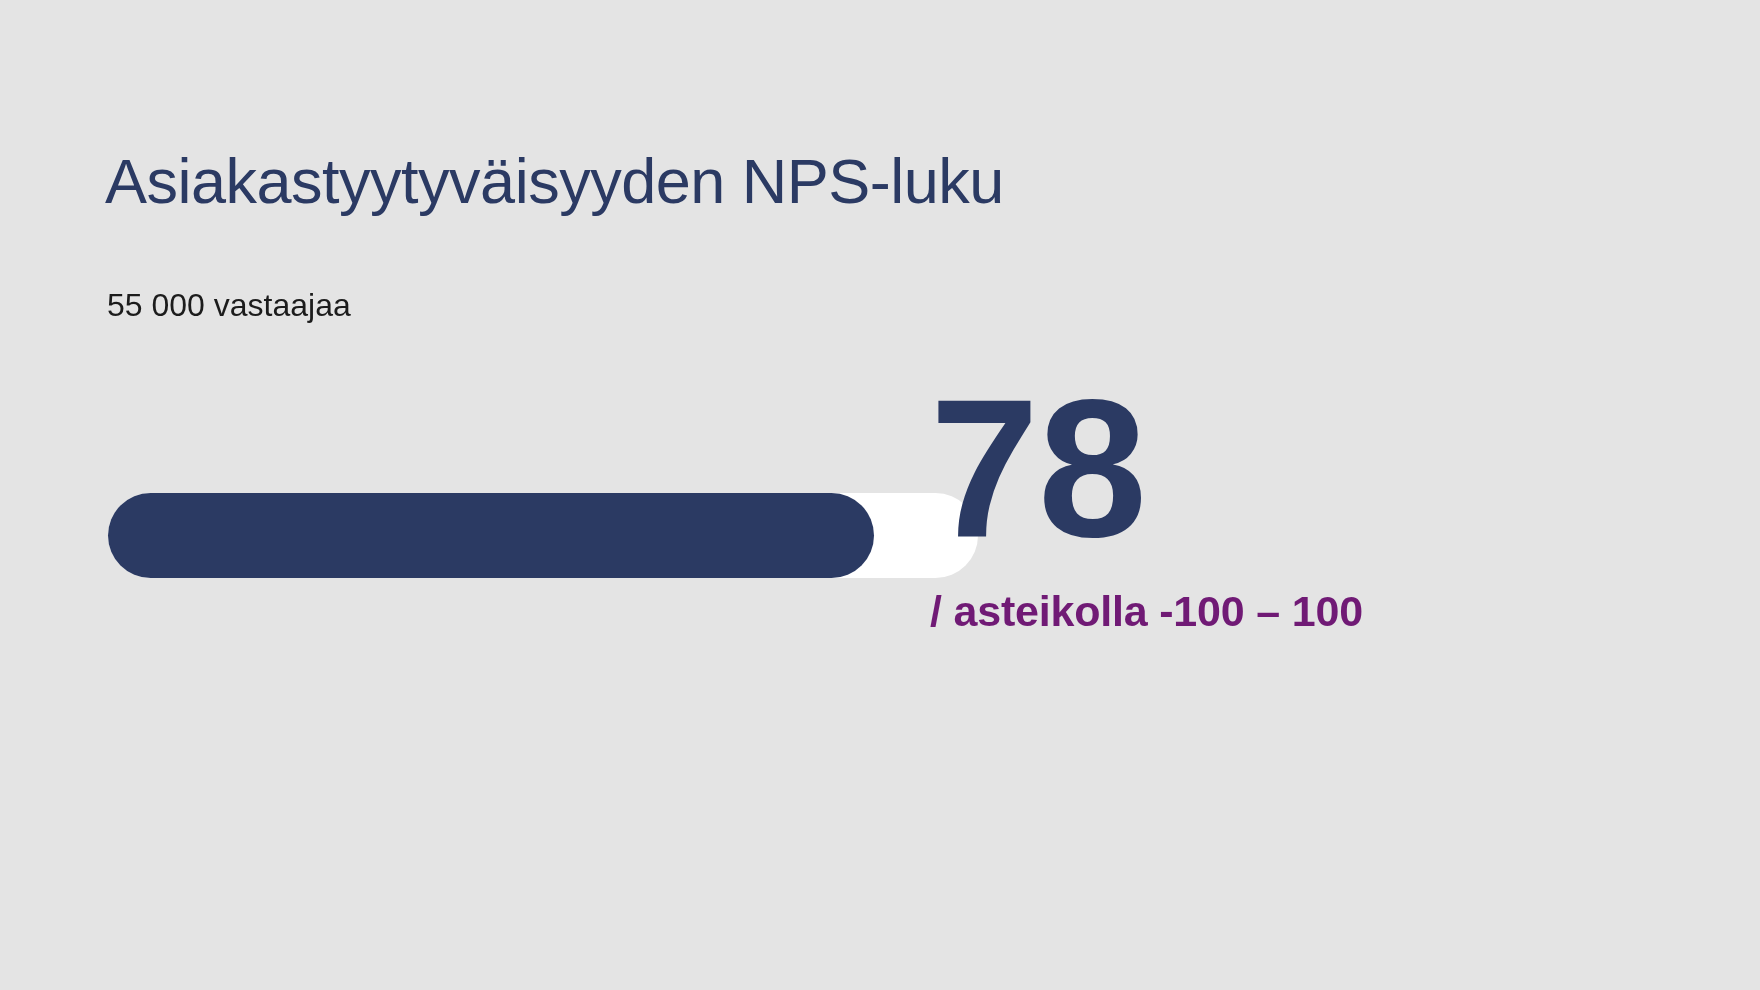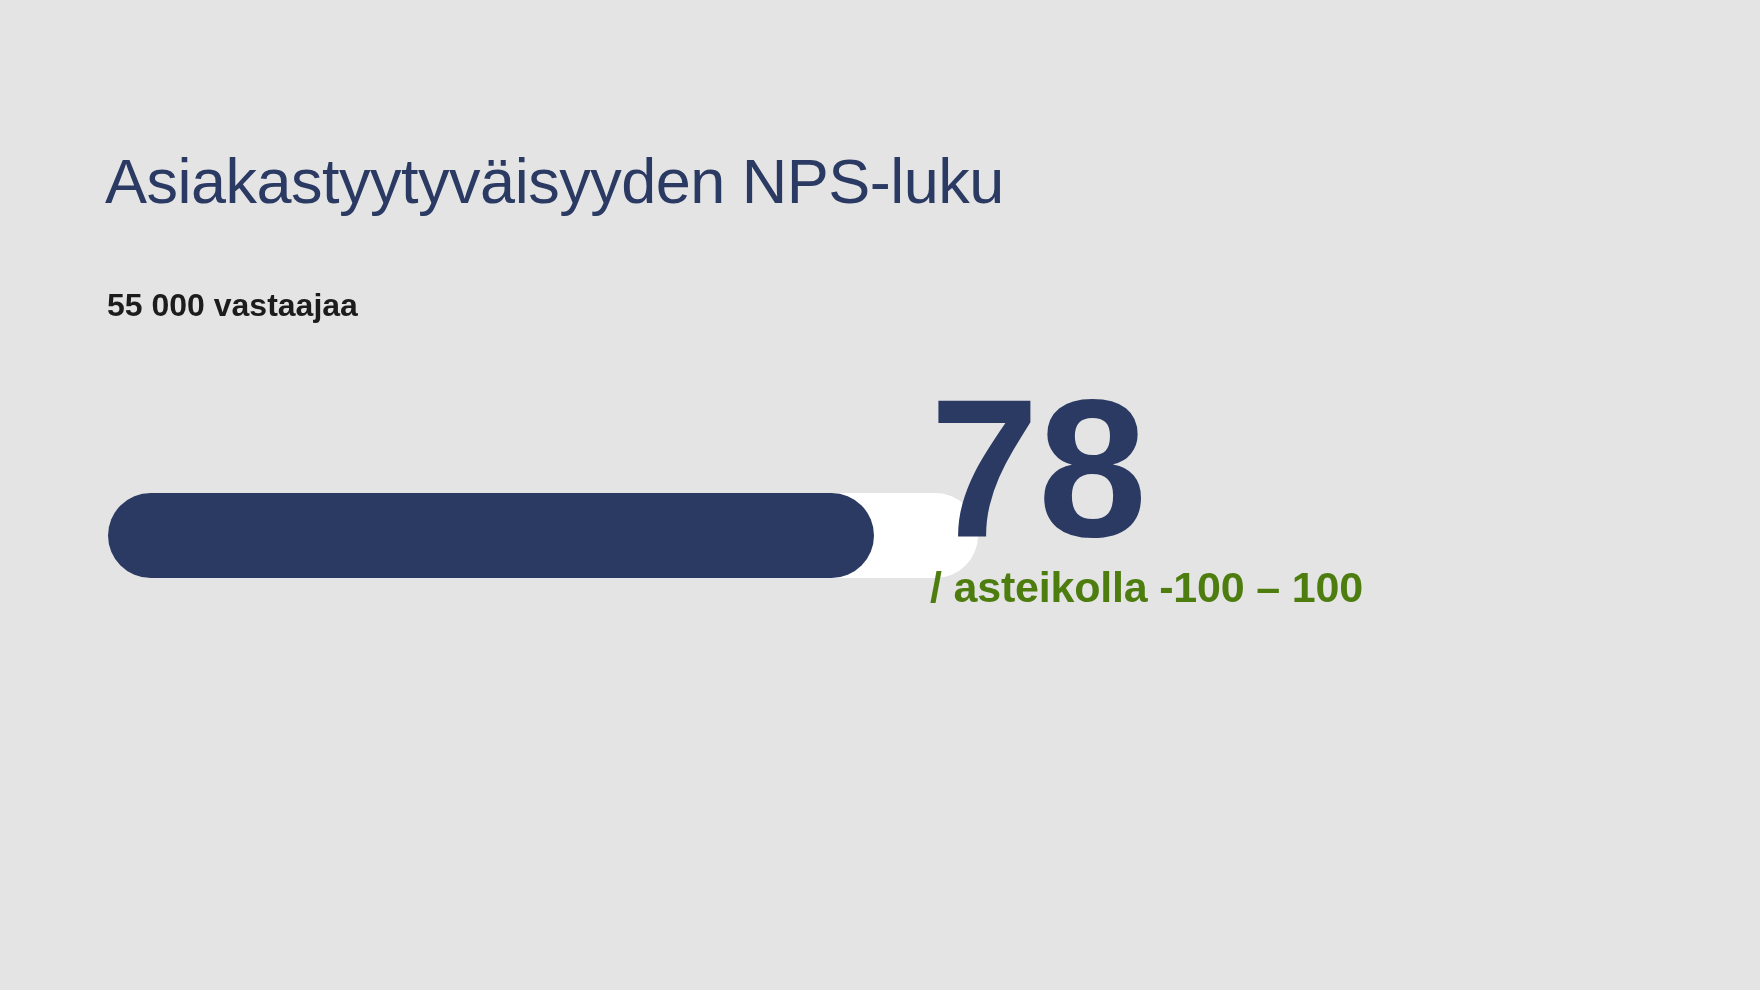--- a/index.html
+++ b/index.html
@@ -32,21 +32,21 @@
     color: #2b3a63;
     white-space: nowrap;
     line-height: 1.05;
   }
 
   .kpi-subtitle {
     position: absolute;
     left: 107px;
     top: 288px;
     font-size: 32px;
-    font-weight: 700;
+    font-weight: 400;
     color: #1c1c1c;
     white-space: nowrap;
     line-height: 1.1;
   }
 
   
   .gauge-wrap {
     position: absolute;
     left: 108px;
     top: 493px;
@@ -84,25 +84,26 @@
     font-size: 196px;
     font-weight: 700;
     line-height: 0.96;
     letter-spacing: -1px;
     color: #2b3a63;
     padding-left: 30px;
   }
 
   .kpi-scale {
     display: block;
+    margin-top: 24px;
     padding-left: 30px;
     font-size: 43px;
     font-weight: 700;
     letter-spacing: -0.2px;
-    color: #4d7c0f;
+    color: #701a75;
     white-space: nowrap;
   }
 </style>
 </head>
 <body>
 
 <div id="stage">
 
   <div class="kpi-title">Asiakastyytyväisyyden NPS-luku</div>
 

